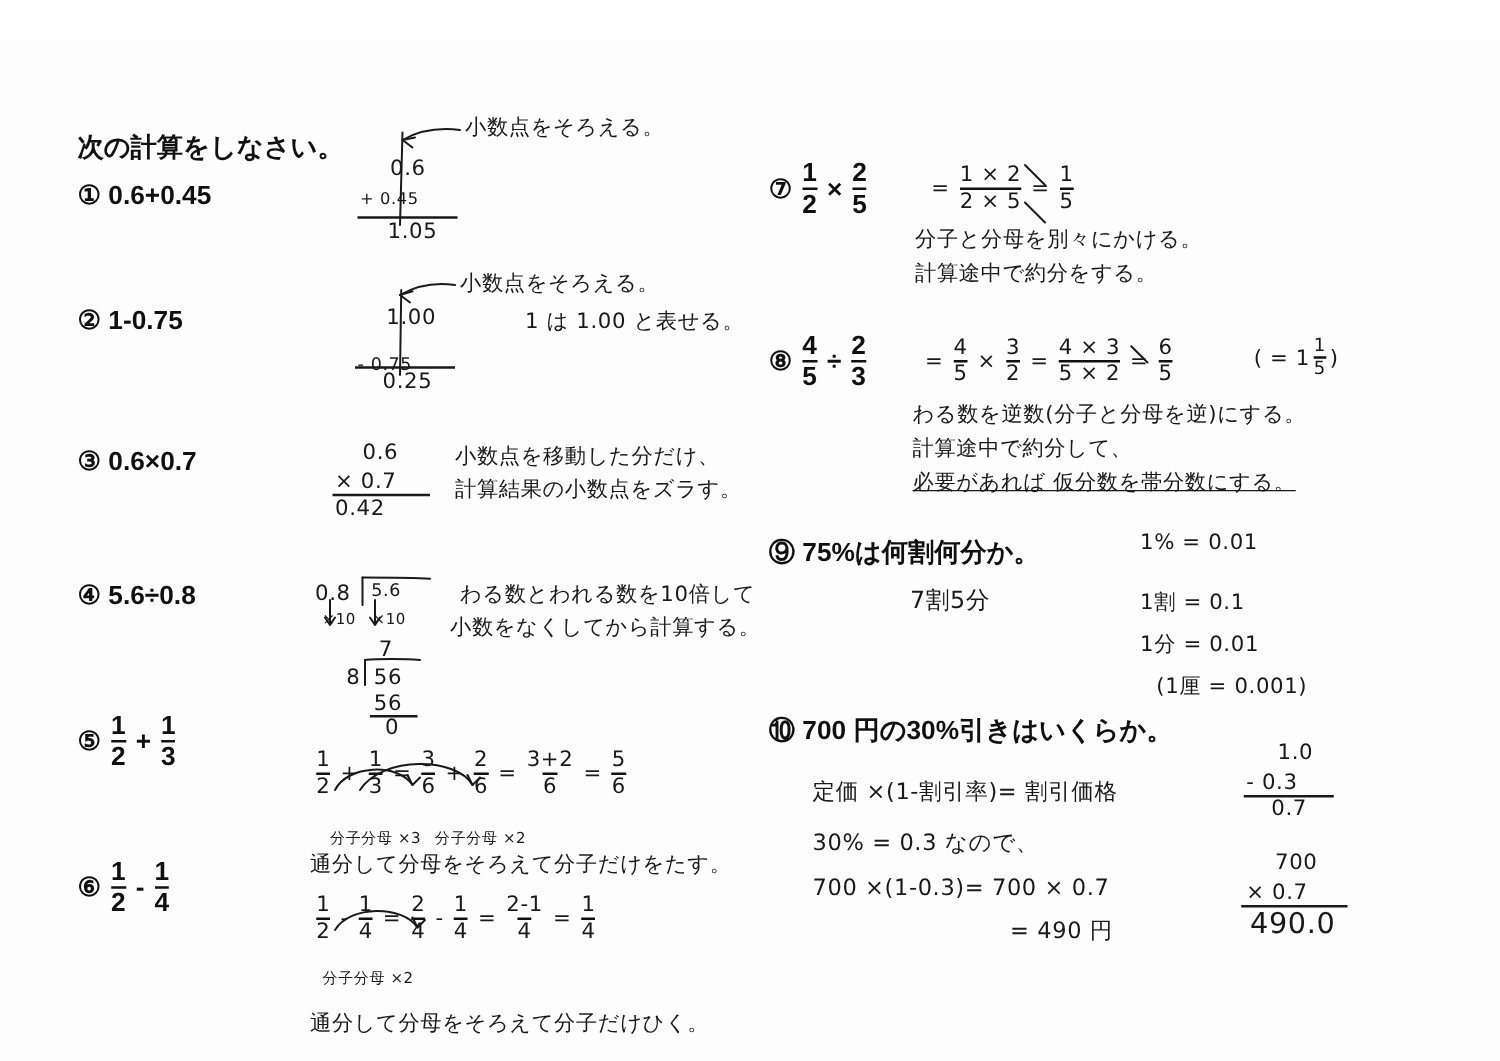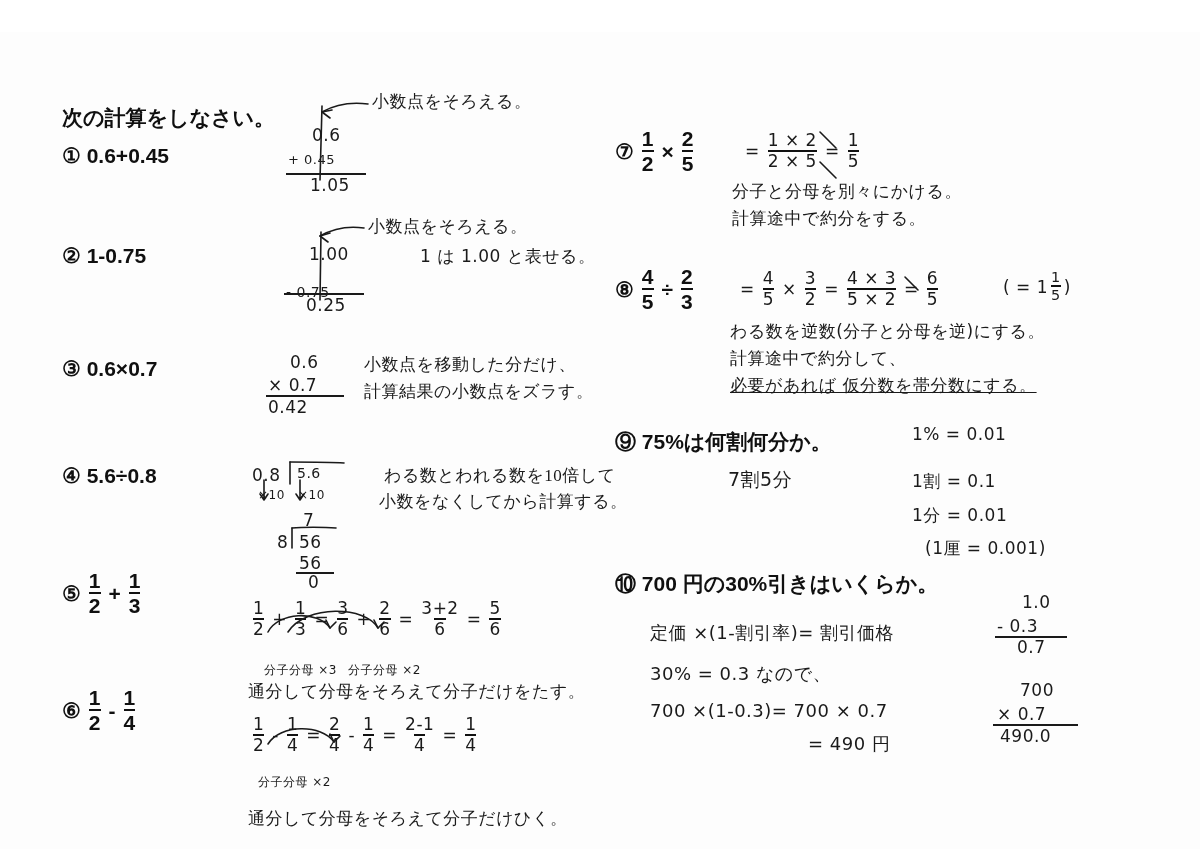--- a/index.html
+++ b/index.html
@@ -139,22 +139,22 @@
   <div class="abs hand" style="left:268px; top:343px; font-size:17px;">×  0.7</div>
   <div class="rule hline" style="left:266px; top:363px; width:78px;"></div>
   <div class="abs hand" style="left:268px; top:365px; font-size:17px;">0.42</div>
   <div class="abs hand note" style="left:364px; top:321px;">小数点を移動した分だけ、</div>
   <div class="abs hand note" style="left:364px; top:348px;">計算結果の小数点をズラす。</div>
 
   <div class="abs hand" style="left:252px; top:433px; font-size:17px;">0.8</div>
   <div class="abs hand" style="left:297px; top:433px; font-size:14px;">5.6</div>
   <div class="abs hand tiny" style="left:258px; top:456px;">×10</div>
   <div class="abs hand tiny" style="left:298px; top:456px;">×10</div>
-  <div class="abs hand note" style="left:384px; top:432px;font-family:Liberation Serif, serif;">わる数とわれる数を10倍して</div>
-  <div class="abs hand note" style="left:379px; top:458px;">小数をなくしてから計算する。</div>
+  <div class="abs hand note" style="left:368px; top:432px;">わる数とわれる数を10倍して</div>
+  <div class="abs hand note" style="left:360px; top:458px;">小数をなくしてから計算する。</div>
   <div class="abs hand" style="left:303px; top:478px; font-size:17px;">7</div>
   <div class="abs hand" style="left:277px; top:500px; font-size:17px;">8</div>
   <div class="abs hand" style="left:299px; top:500px; font-size:17px;">56</div>
   <div class="abs hand" style="left:299px; top:521px; font-size:17px;">56</div>
   <div class="rule hline" style="left:296px; top:540px; width:38px;"></div>
   <div class="abs hand" style="left:308px; top:540px; font-size:17px;">0</div>
 
   <div class="abs hand inline-row" id="work5-eq" style="left:250px; top:568px; font-size:17px;">
       <span class="frac">
         <span class="num">1</span>
@@ -318,21 +318,21 @@
   <div class="abs hand" style="left:808px; top:700px; font-size:18px;">= 490 円</div>
 
   <div class="abs hand" style="left:1022px; top:560px; font-size:17px;">1.0</div>
   <div class="abs hand" style="left:997px; top:584px; font-size:17px;">-  0.3</div>
   <div class="rule hline" style="left:995px; top:604px; width:72px;"></div>
   <div class="abs hand" style="left:1017px; top:605px; font-size:17px;">0.7</div>
 
   <div class="abs hand" style="left:1020px; top:648px; font-size:17px;">700</div>
   <div class="abs hand" style="left:997px; top:672px; font-size:17px;">×  0.7</div>
   <div class="rule hline" style="left:993px; top:692px; width:85px;"></div>
-  <div class="abs hand" style="left:1000px; top:694px; font-size:17px;">490.0</div>
+  <div class="abs hand" style="left:1000px; top:694px; font-size:23px;">490.0</div>
 
   <svg class="overlay" viewBox="0 0 1200 849">
     <g stroke="#1a1a1a" fill="none" stroke-width="1.6" stroke-linecap="round">
 
       <path d="M368 72 C352 70, 336 72, 322 80"></path>
       <path d="M322 80 L332 78 M322 80 L330 86"></path>
 
       <path d="M322 74 L320 148"></path>
 
       <path d="M364 196 C350 194, 334 196, 320 204"></path>

